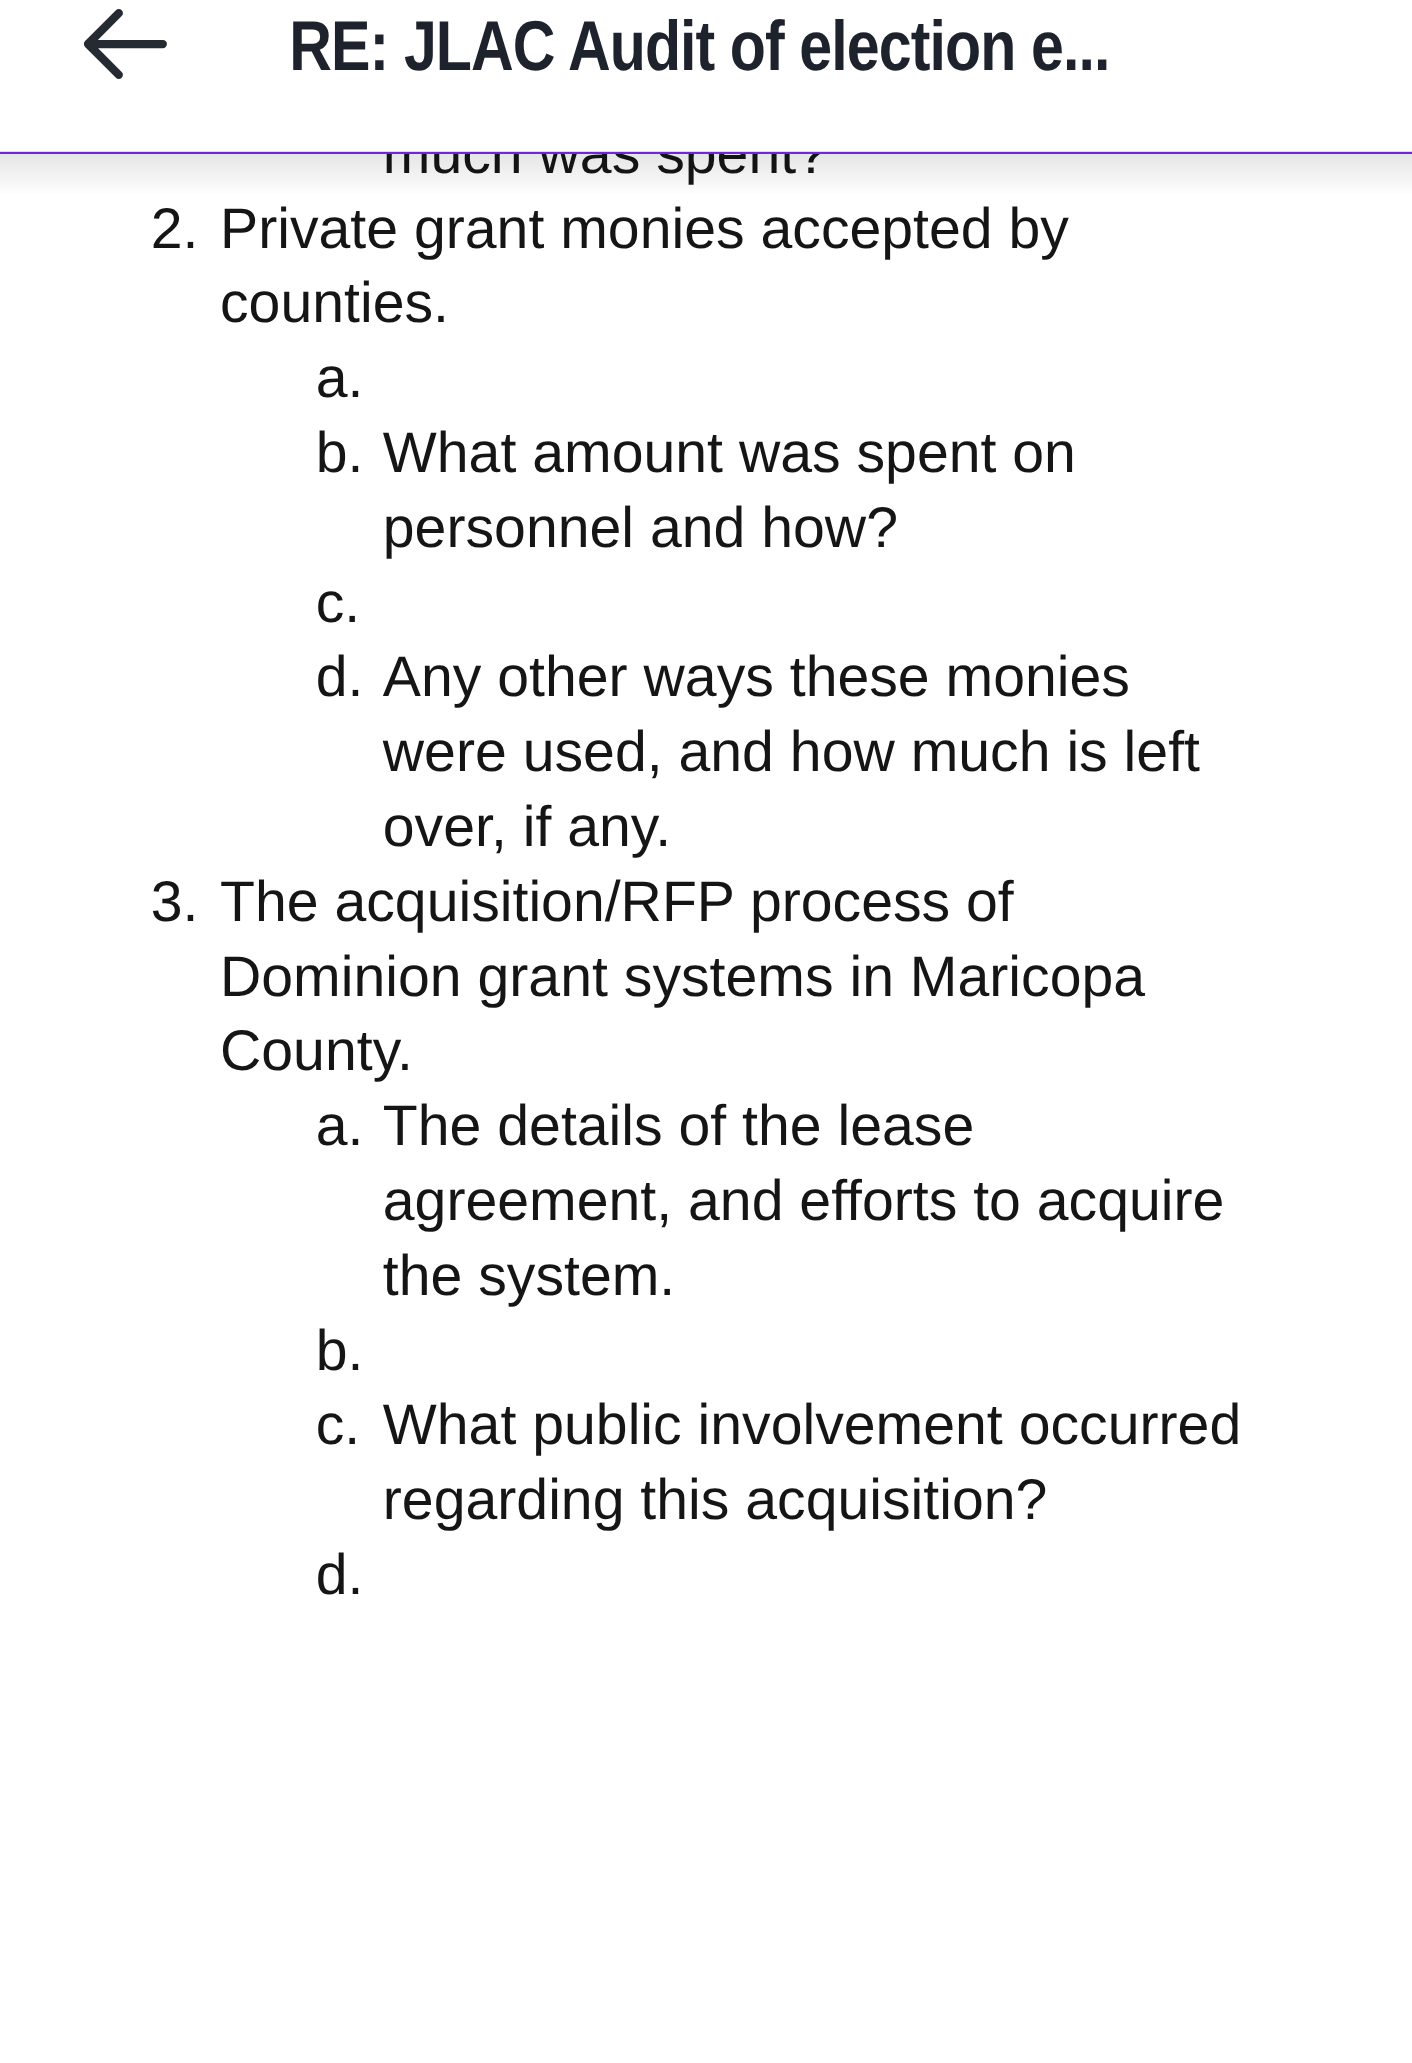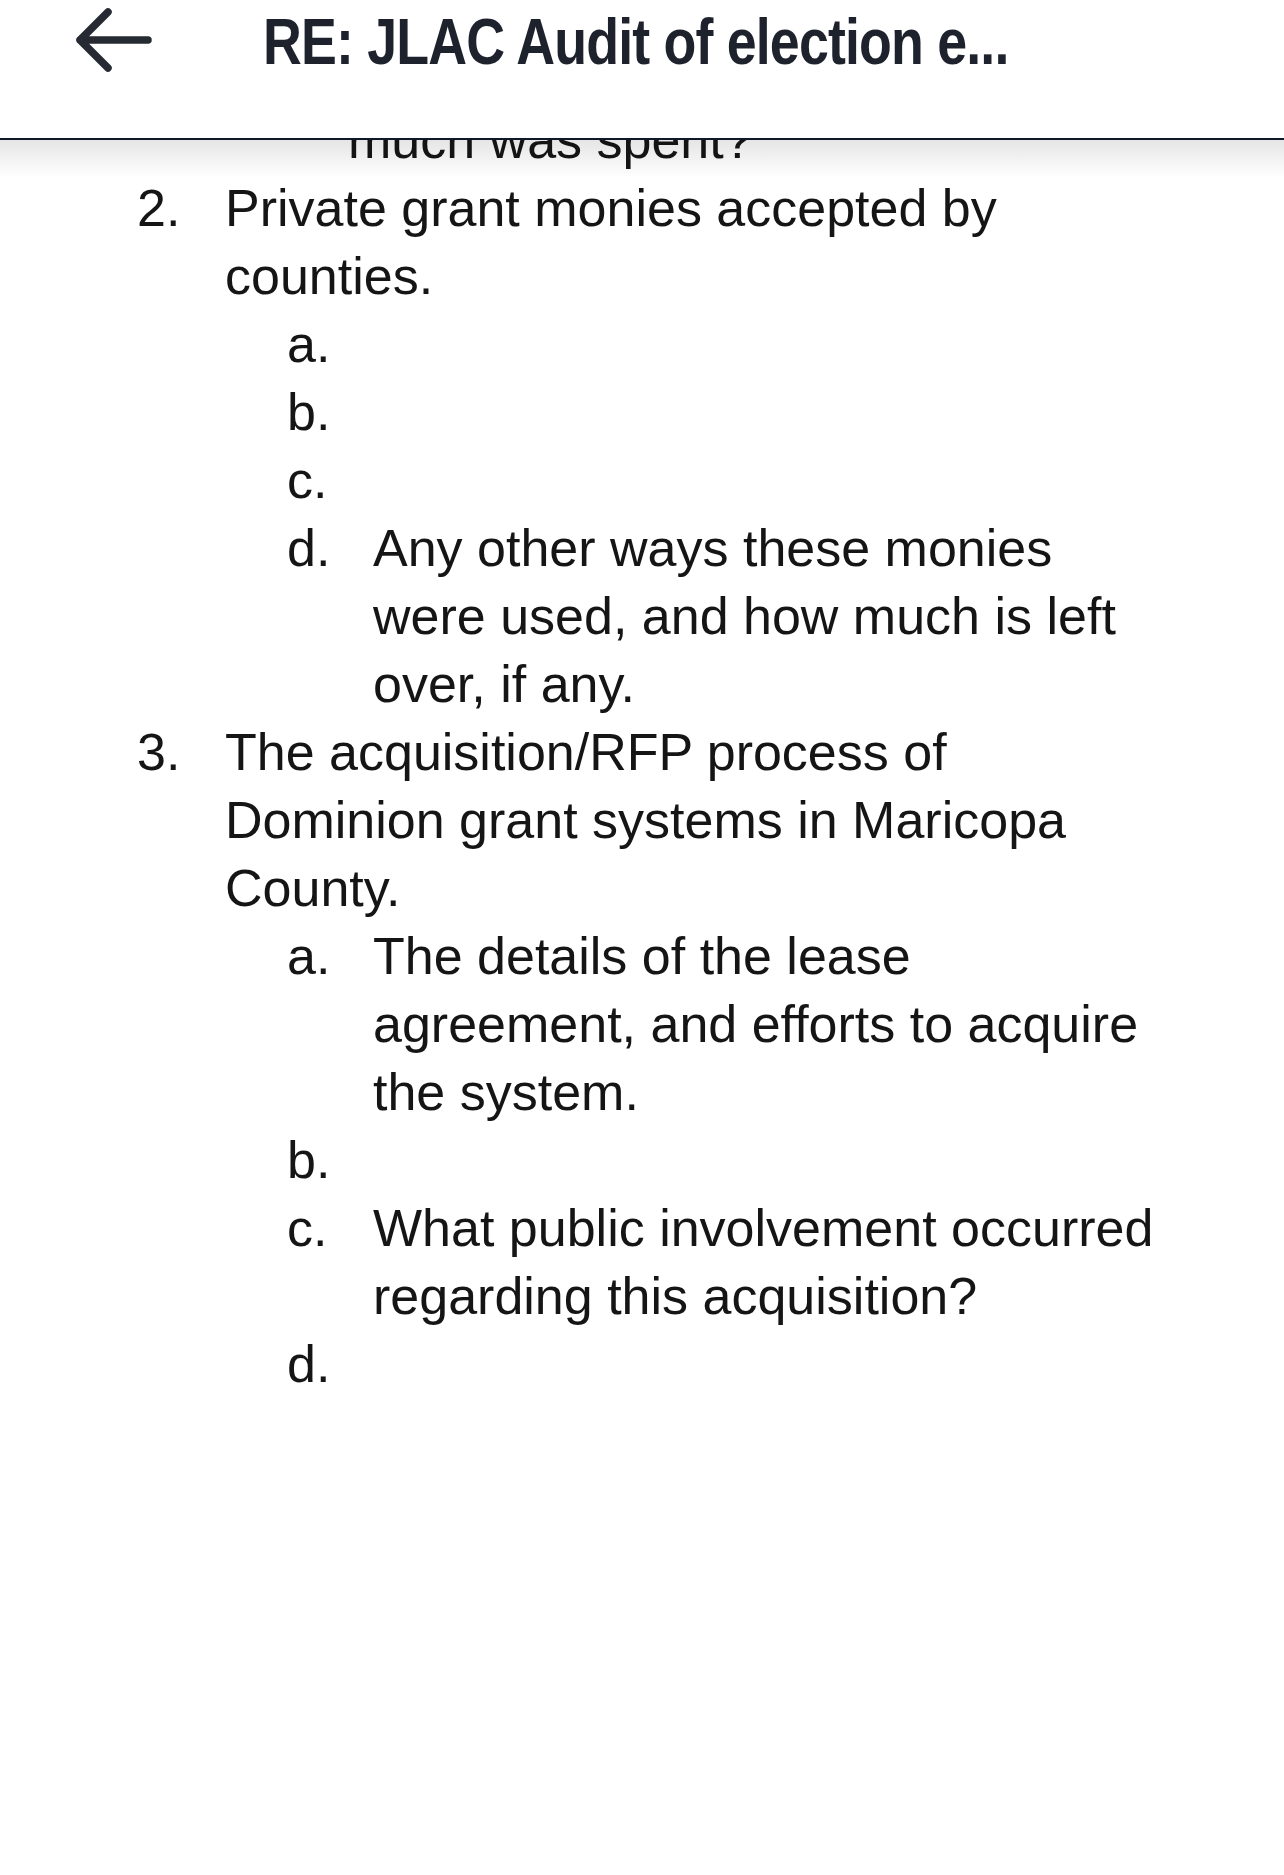--- a/index.html
+++ b/index.html
@@ -16,21 +16,21 @@
   }
 
   
   .app-header {
     position: absolute;
     top: 0;
     left: 0;
     width: 1284px;
     height: 138px;
     background: #ffffff;
-    border-bottom: 2px solid #0f172a;
+    border-bottom: 2px solid #6d28d9;
     z-index: 10;
   }
   .back-button {
     position: absolute;
     left: 58px;
     top: 0;
     width: 110px;
     height: 110px;
     background: none;
     border: none;
@@ -93,21 +93,20 @@
   .item-row.level1 .marker {
     margin-left: 137px;
     width: 63px;
   }
   .item-row.level2 .marker {
     margin-left: 287px;
     width: 61px;
   }
   .item-text {
     white-space: pre-line;
-    margin-left: 25px;
   }
 </style>
 </head>
 <body>
 
 <div class="doc">
 
   <div class="clipped-line">much was spent?</div>
 
   <div class="item-row level1">
@@ -115,20 +114,22 @@
     <span class="item-text">Private grant monies accepted by
 counties.</span>
   </div>
 
   <div class="item-row level2">
     <span class="marker">a.</span>
   </div>
 
   <div class="item-row level2">
     <span class="marker">b.</span>
+    <span class="item-text">What amount was spent on
+personnel and how?</span>
   </div>
 
   <div class="item-row level2">
     <span class="marker">c.</span>
   </div>
 
   <div class="item-row level2">
     <span class="marker">d.</span>
     <span class="item-text">Any other ways these monies
 were used, and how much is left

